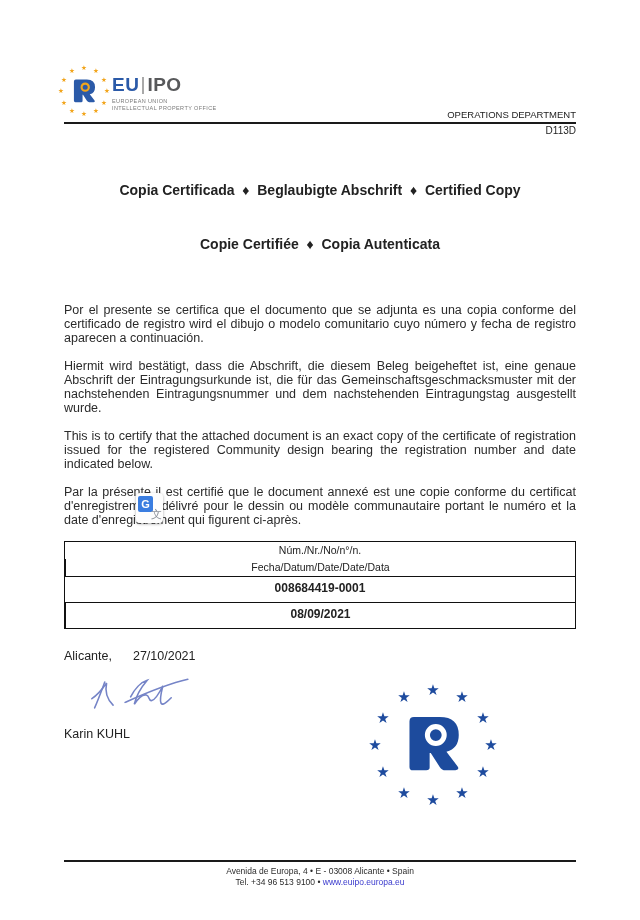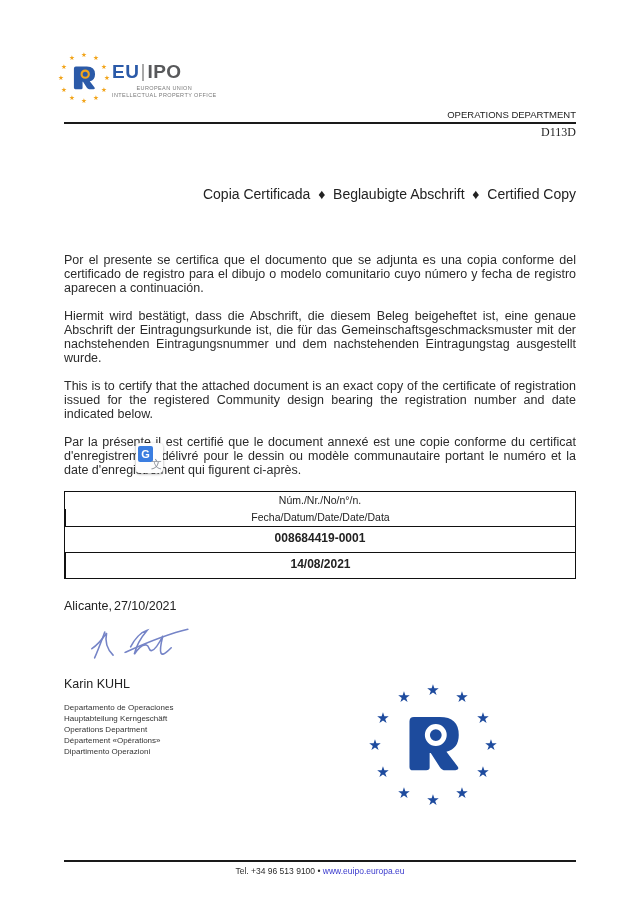--- a/index.html
+++ b/index.html
@@ -5,38 +5,38 @@
   * { box-sizing: border-box; }
   html,body { margin:0; padding:0; background:#ffffff; }
   .page {
     position:relative; width:640px; height:920px; background:#ffffff;
     font-family:"Liberation Sans", sans-serif; color:#222; overflow:hidden;
   }
   .content { position:absolute; left:64px; top:52px; width:512px; }
 
   
   .hdr { position:relative; height:70px; }
-  .logo { position:absolute; left:-6px; top:0; width:232px; height:56px;text-align:center; }
+  .logo { position:absolute; left:-6px; top:13px; width:232px; height:56px; }
   .star-ring { position:absolute; left:0; top:0; width:52px; height:52px; }
   .star { position:absolute; transform:translate(-50%,-50%); line-height:1; }
   .logo .star { font-size:6.5px; color:#f2a51c; }
   .mark-svg { position:absolute; }
   .logo .mark-svg { left:14px; top:14px; width:24px; height:24px; }
   .wordmark { position:absolute; left:54px; top:9px; }
   .wm-row { display:flex; align-items:center; font-weight:bold; font-size:19px; letter-spacing:0.5px; }
   .wm-eu { color:#2b5aa8; }
   .wm-bar { display:inline-block; width:2px; height:17px; background:#a9a9a9; margin:0 3px; }
   .wm-ipo { color:#58595b; }
   .wm-sub { font-size:5.5px; color:#7a7a7a; letter-spacing:0.4px; line-height:7px; margin-top:2px; }
   .dept { position:absolute; right:0; bottom:2px; font-size:9.5px; color:#222; }
   .rule { border:none; border-top:2px solid #1a1a1a; margin:0; }
-  .form-code { text-align:right; font-size:12px; margin-top:1px; color:#222;font-family:Liberation Serif, serif; }
-
-  
-  .title { margin-top:9px; text-align:right; font-weight:normal; font-size:14px; line-height:18px; white-space:pre-wrap; }
+  .form-code { text-align:right; font-size:10px; margin-top:1px; color:#222; }
+
+  
+  .title { margin-top:9px; text-align:center; font-weight:bold; font-size:14px; line-height:18px; white-space:pre-wrap; }
 
   
   .para { margin-top:14px; font-size:12.5px; line-height:14px; text-align:justify; color:#2b2b2b; }
   .para-fr { position:relative; }
 
   
   .gt-btn {
     position:absolute; left:72px; top:8px; width:27px; height:30px;
     background:#fdfdfd; border-radius:4px; box-shadow:0 1px 3px rgba(0,0,0,.35);
     cursor:pointer;
@@ -52,21 +52,21 @@
   .reg-table { margin-top:14px; border:1.5px solid #111; }
   .rt-row { display:flex;flex-direction:column; }
   .rt-cell { flex:1; text-align:center; }
   .rt-head { font-size:10.5px; padding:2px 0 3px; }
   .rt-val { font-size:12px; font-weight:bold; padding:4px 0 7px; }
   .rt-row .rt-cell + .rt-cell { border-left:1.5px solid #111; }
   .rt-row + .rt-row .rt-cell { border-top:1.5px solid #111; }
 
   
   .issue { margin-top:20px; font-size:12.5px; }
-  .issue .date { margin-left:2px; }
+  .issue .date { margin-left:21px; }
   .sig { margin:8px 0 0 18px; }
   .sig-name { margin-top:4px; font-weight:normal; font-size:12.5px; }
   .dept-list { margin-top:11px; font-size:8px; line-height:11px; color:#333; }
 
   
   .seal { position:absolute; left:363px; top:682px; width:140px; height:124px; }
   .seal .star { font-size:15px; color:#1e4b9e; }
   .seal .mark-svg { left:42px; top:32px; width:56px; height:60px; }
 
   
@@ -116,70 +116,64 @@
         </div>
       </div>
       <div class="dept">OPERATIONS DEPARTMENT</div>
     </div>
     <hr class="rule">
     <div class="form-code">D113D</div>
 
     
     <div class="title">
       <div>Copia Certificada  ♦  Beglaubigte Abschrift  ♦  Certified Copy</div>
-    </div>
-
-    
-    <p class="para">Por el presente se certifica que el documento que se adjunta es una copia conforme del certificado de registro para el dibujo o modelo comunitario cuyo número y fecha de registro aparecen a continuación.</p>
+      <div>Copie Certifiée  ♦  Copia Autenticata</div>
+    </div>
+
+    
+    <p class="para">Por el presente se certifica que el documento que se adjunta es una copia conforme del certificado de registro wird el dibujo o modelo comunitario cuyo número y fecha de registro aparecen a continuación.</p>
     <p class="para">Hiermit wird bestätigt, dass die Abschrift, die diesem Beleg beigeheftet ist, eine genaue Abschrift der Eintragungsurkunde ist, die für das Gemeinschaftsgeschmacksmuster mit der nachstehenden Eintragungsnummer und dem nachstehenden Eintragungstag ausgestellt wurde.</p>
     <p class="para">This is to certify that the attached document is an exact copy of the certificate of registration issued for the registered Community design bearing the registration number and date indicated below.</p>
     <p class="para para-fr">
       <span>Par la présente il est certifié que le document annexé est une copie conforme du certificat d'enregistrement délivré pour le dessin ou modèle communautaire portant le numéro et la date d'enregistrement qui figurent ci-après.</span>
       <span class="gt-btn">
         <span class="gt-g">G</span>
         <span class="gt-zh">文</span>
       </span>
     </p>
 
     
     <div class="reg-table">
       <div class="rt-row">
         <div class="rt-cell rt-head">Núm./Nr./No/n°/n.</div>
         <div class="rt-cell rt-head">Fecha/Datum/Date/Date/Data</div>
       </div>
       <div class="rt-row">
         <div class="rt-cell rt-val">008684419-0001</div>
-        <div class="rt-cell rt-val">14/08/2021</div>
+        <div class="rt-cell rt-val">08/09/2021</div>
       </div>
     </div>
 
     
     <div class="issue">
       <span>Alicante,</span><span class="date">27/10/2021</span>
     </div>
 
     
     <svg class="sig" width="112" height="48" viewBox="0 0 120 52">
       <g fill="none" stroke="#7584c7" stroke-width="1.7" stroke-linecap="round">
         <path d="M24 12 C21 20 17 31 13 40"></path>
         <path d="M10 30 C16 26 21 20 26 13 C24 22 27 31 33 37"></path>
         <path d="M52 28 C56 20 63 12 70 10 C64 17 58 27 56 36 C60 30 65 25 69 26 C73 27 71 33 75 32 C79 31 83 24 87 16 C85 24 83 31 85 35 C87 38 92 33 96 29"></path>
         <path d="M46 34 C64 26 88 15 114 9"></path>
       </g>
     </svg>
 
     <div class="sig-name">Karin KUHL</div>
 
-    <div class="dept-list">
-      <div>Departamento de Operaciones</div>
-      <div>Hauptabteilung Kerngeschäft</div>
-      <div>Operations Department</div>
-      <div>Département «Opérations»</div>
-      <div>Dipartimento Operazioni</div>
-    </div>
   </div>
 
   <div class="seal">
     <span class="star" style="left:70px;top:7px">★</span>
     <span class="star" style="left:99px;top:14px">★</span>
     <span class="star" style="left:120px;top:35px">★</span>
     <span class="star" style="left:128px;top:62px">★</span>
     <span class="star" style="left:120px;top:89px">★</span>
     <span class="star" style="left:99px;top:110px">★</span>
     <span class="star" style="left:70px;top:117px">★</span>
@@ -189,19 +183,20 @@
     <span class="star" style="left:20px;top:35px">★</span>
     <span class="star" style="left:41px;top:14px">★</span>
     <svg class="mark-svg" viewBox="0 0 100 100">
       <path fill="#1d4b9d" d="M16 2 L62 2 Q96 2 96 34 Q96 58 74 64 L94 90 Q98 96 90 97 L72 97 Q66 97 62 91 L46 66 L44 66 L44 92 Q44 97 38 97 L14 97 Q8 97 8 91 L8 10 Q8 2 16 2 Z"></path>
       <circle cx="55" cy="34" r="15" fill="none" stroke="#ffffff" stroke-width="9"></circle>
     </svg>
   </div>
 
   <div class="footer">
     <hr class="rule">
+    <div class="f-line">Avenida de Europa, 4 •  E - 03008 Alicante • Spain</div>
     <div class="f-line">
       <span>Tel. +34 96 513 9100</span>
       <span>•</span>
       <span class="f-link">www.euipo.europa.eu</span>
     </div>
   </div>
 </div>
 
 </body></html>

